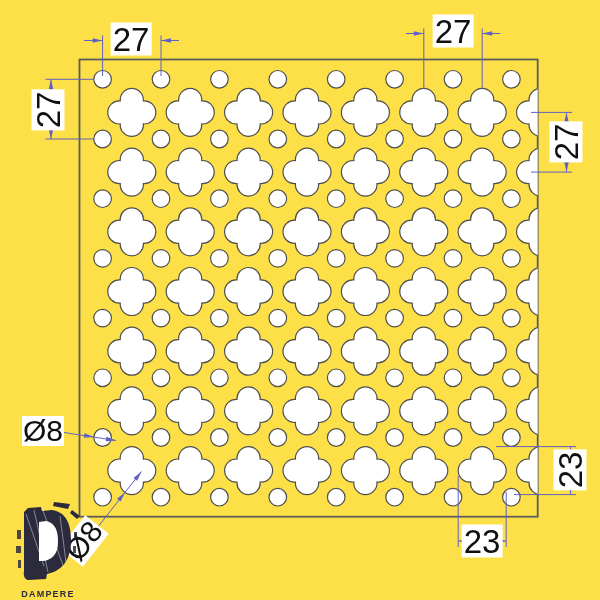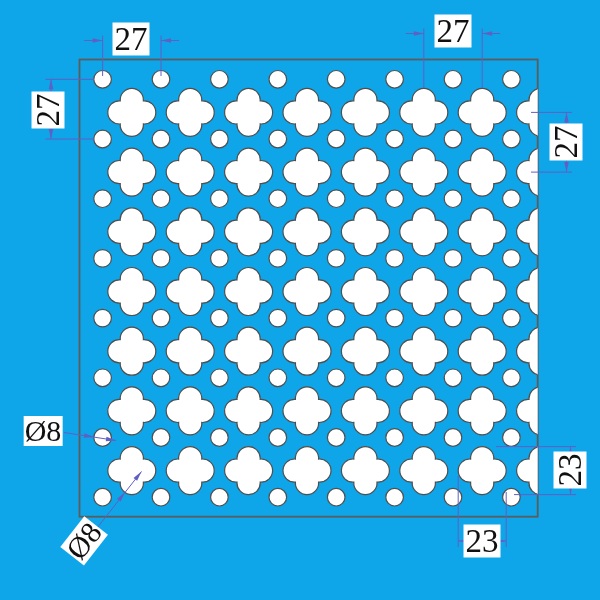--- a/index.html
+++ b/index.html
@@ -1,18 +1,18 @@
 <!DOCTYPE html>
 <html><head>
 <meta charset="utf-8">
 <style>
   html,body{margin:0;padding:0;background:#ffffff;}
   #stage{
-    position:relative;width:600px;height:600px;background:#0ea5e9;overflow:hidden;
-    font-family:Liberation Serif, serif;
+    position:relative;width:600px;height:600px;background:#fde047;overflow:hidden;
+    font-family:Liberation Sans, sans-serif;
   }
   #drawing-svg{position:absolute;left:0;top:0;}
   .label{position:absolute;transform:translate(-50%,-50%);white-space:nowrap;line-height:1;}
   .dim-num{
     font-size:33px;color:#101010;background:#ffffff;padding:0 2px;
     letter-spacing:0px;
   }
   .rot90{transform:translate(-50%,-50%) rotate(-90deg);}
   .dia-num{font-size:30px;color:#101010;background:#ffffff;padding:0 1px;}
   .rot-dia{transform:translate(-50%,-50%) rotate(-52deg);}
@@ -219,14 +219,34 @@
 
   <div class="label dim-num rot90" id="dim-v23-label">23</div>
 
   <div class="label dim-num" id="dim-h23-label">23</div>
 
   <div class="label dia-num" id="dia-circle-label">Ø8</div>
 
   <div class="label dia-num rot-dia" id="dia-clover-label">Ø8</div>
 
 
+  <div id="logo">
+    <svg width="68" height="84" viewBox="0 0 68 84">
+      <g id="logo-d">
+          <path d="M10,10 L14,6 L27,5 L28,9 L38,8 C52,10 57,22 57,38 C57,58 48,69 33,72 L32,77 L15,78 C11,78 9,74 10,69 Z" fill="#2b2b3d"></path>
+          <path d="M25,20 L32,19 C42,21 44,30 44,40 C44,52 38,58 29,59 L25,59 Z" fill="#ffffff"></path>
+          <line x1="12" y1="12" x2="30" y2="64" stroke="#ffffff" stroke-width="0.8" opacity="0.55"></line>
+          <line x1="20" y1="8" x2="34" y2="70" stroke="#ffffff" stroke-width="0.8" opacity="0.55"></line>
+          <line x1="46" y1="14" x2="52" y2="60" stroke="#ffffff" stroke-width="0.8" opacity="0.55"></line>
+          <line x1="28" y1="6" x2="50" y2="66" stroke="#ffffff" stroke-width="0.8" opacity="0.55"></line>
+          <rect x="3" y="28" width="4" height="9" fill="#2b2b3d" opacity="0.85"></rect>
+          <rect x="2" y="44" width="5" height="7" fill="#2b2b3d" opacity="0.85"></rect>
+          <rect x="4" y="58" width="3" height="8" fill="#2b2b3d" opacity="0.85"></rect>
+          <rect x="60" y="30" width="3" height="6" fill="#2b2b3d" opacity="0.85"></rect>
+          <rect x="59" y="44" width="3" height="7" fill="#2b2b3d" opacity="0.85"></rect>
+          <path d="M40,0 L56,2 L54,7 L39,4 Z" fill="#2b2b3d"></path>
+          <path d="M58,8 L66,14 L63,17 L56,11 Z" fill="#2b2b3d"></path>
+        </g>
+    </svg>
+    <div id="logo-text">DAMPERE</div>
+  </div>
 
 </div>
 
 </body></html>

